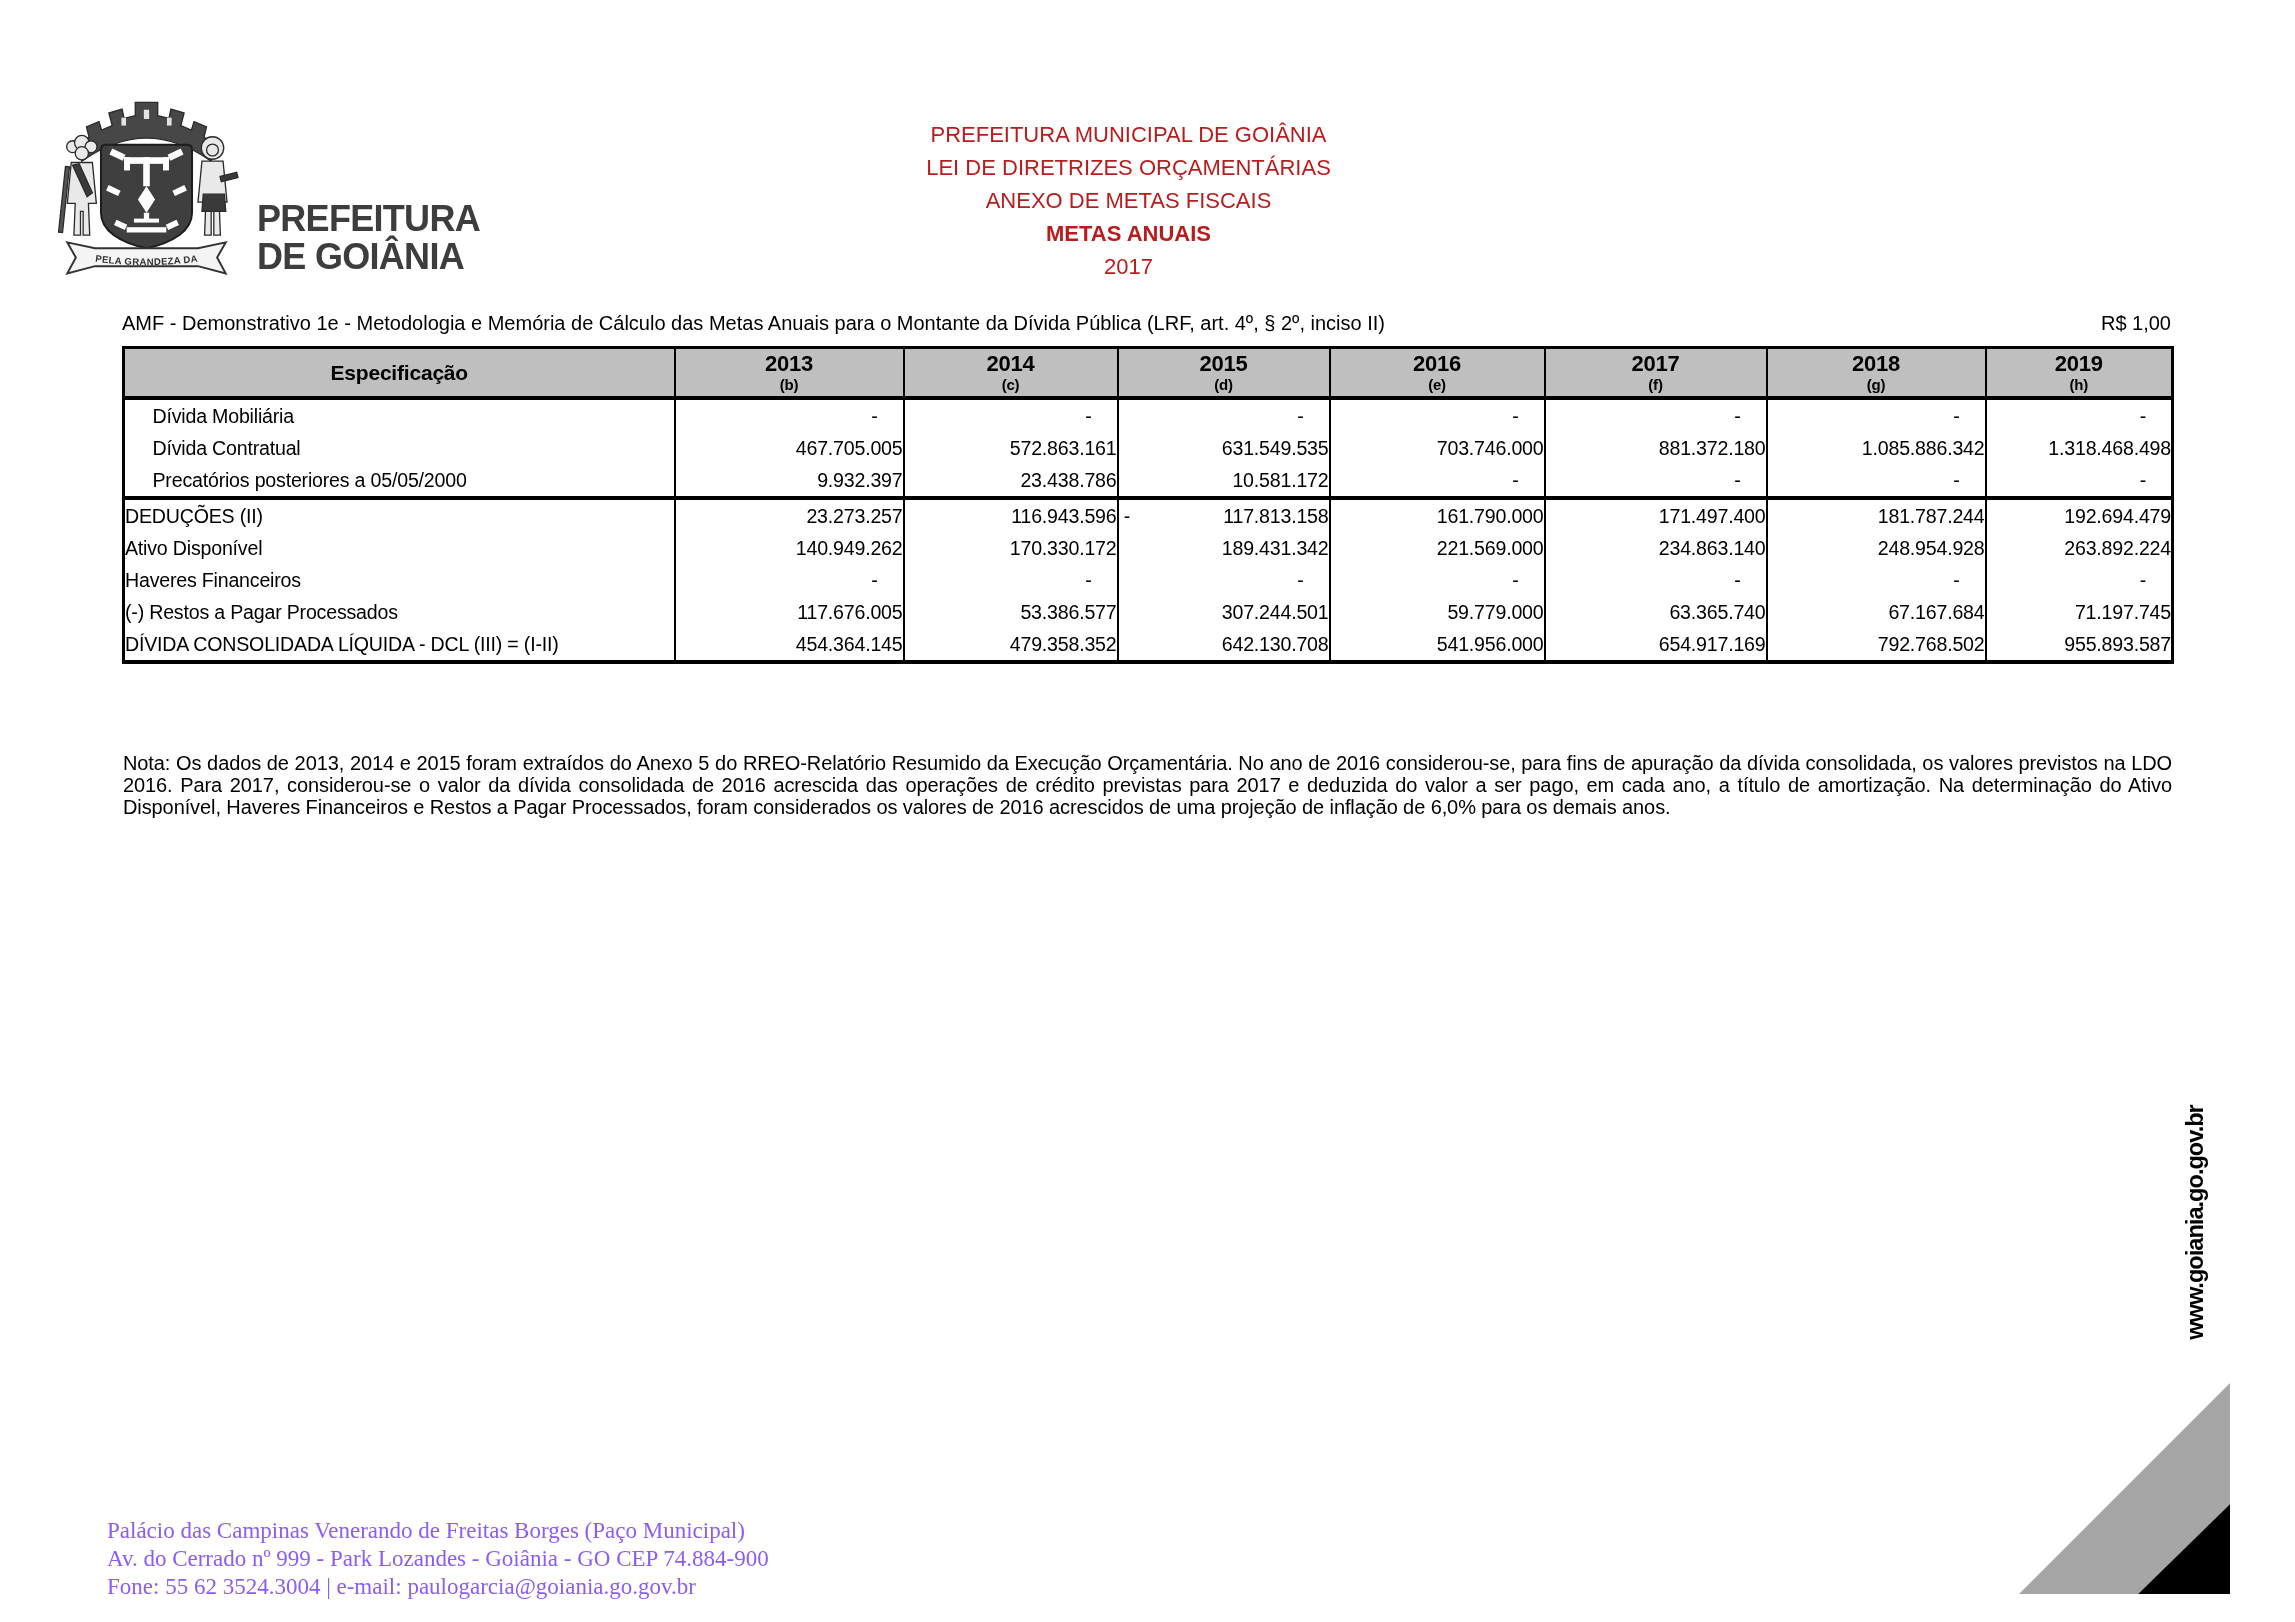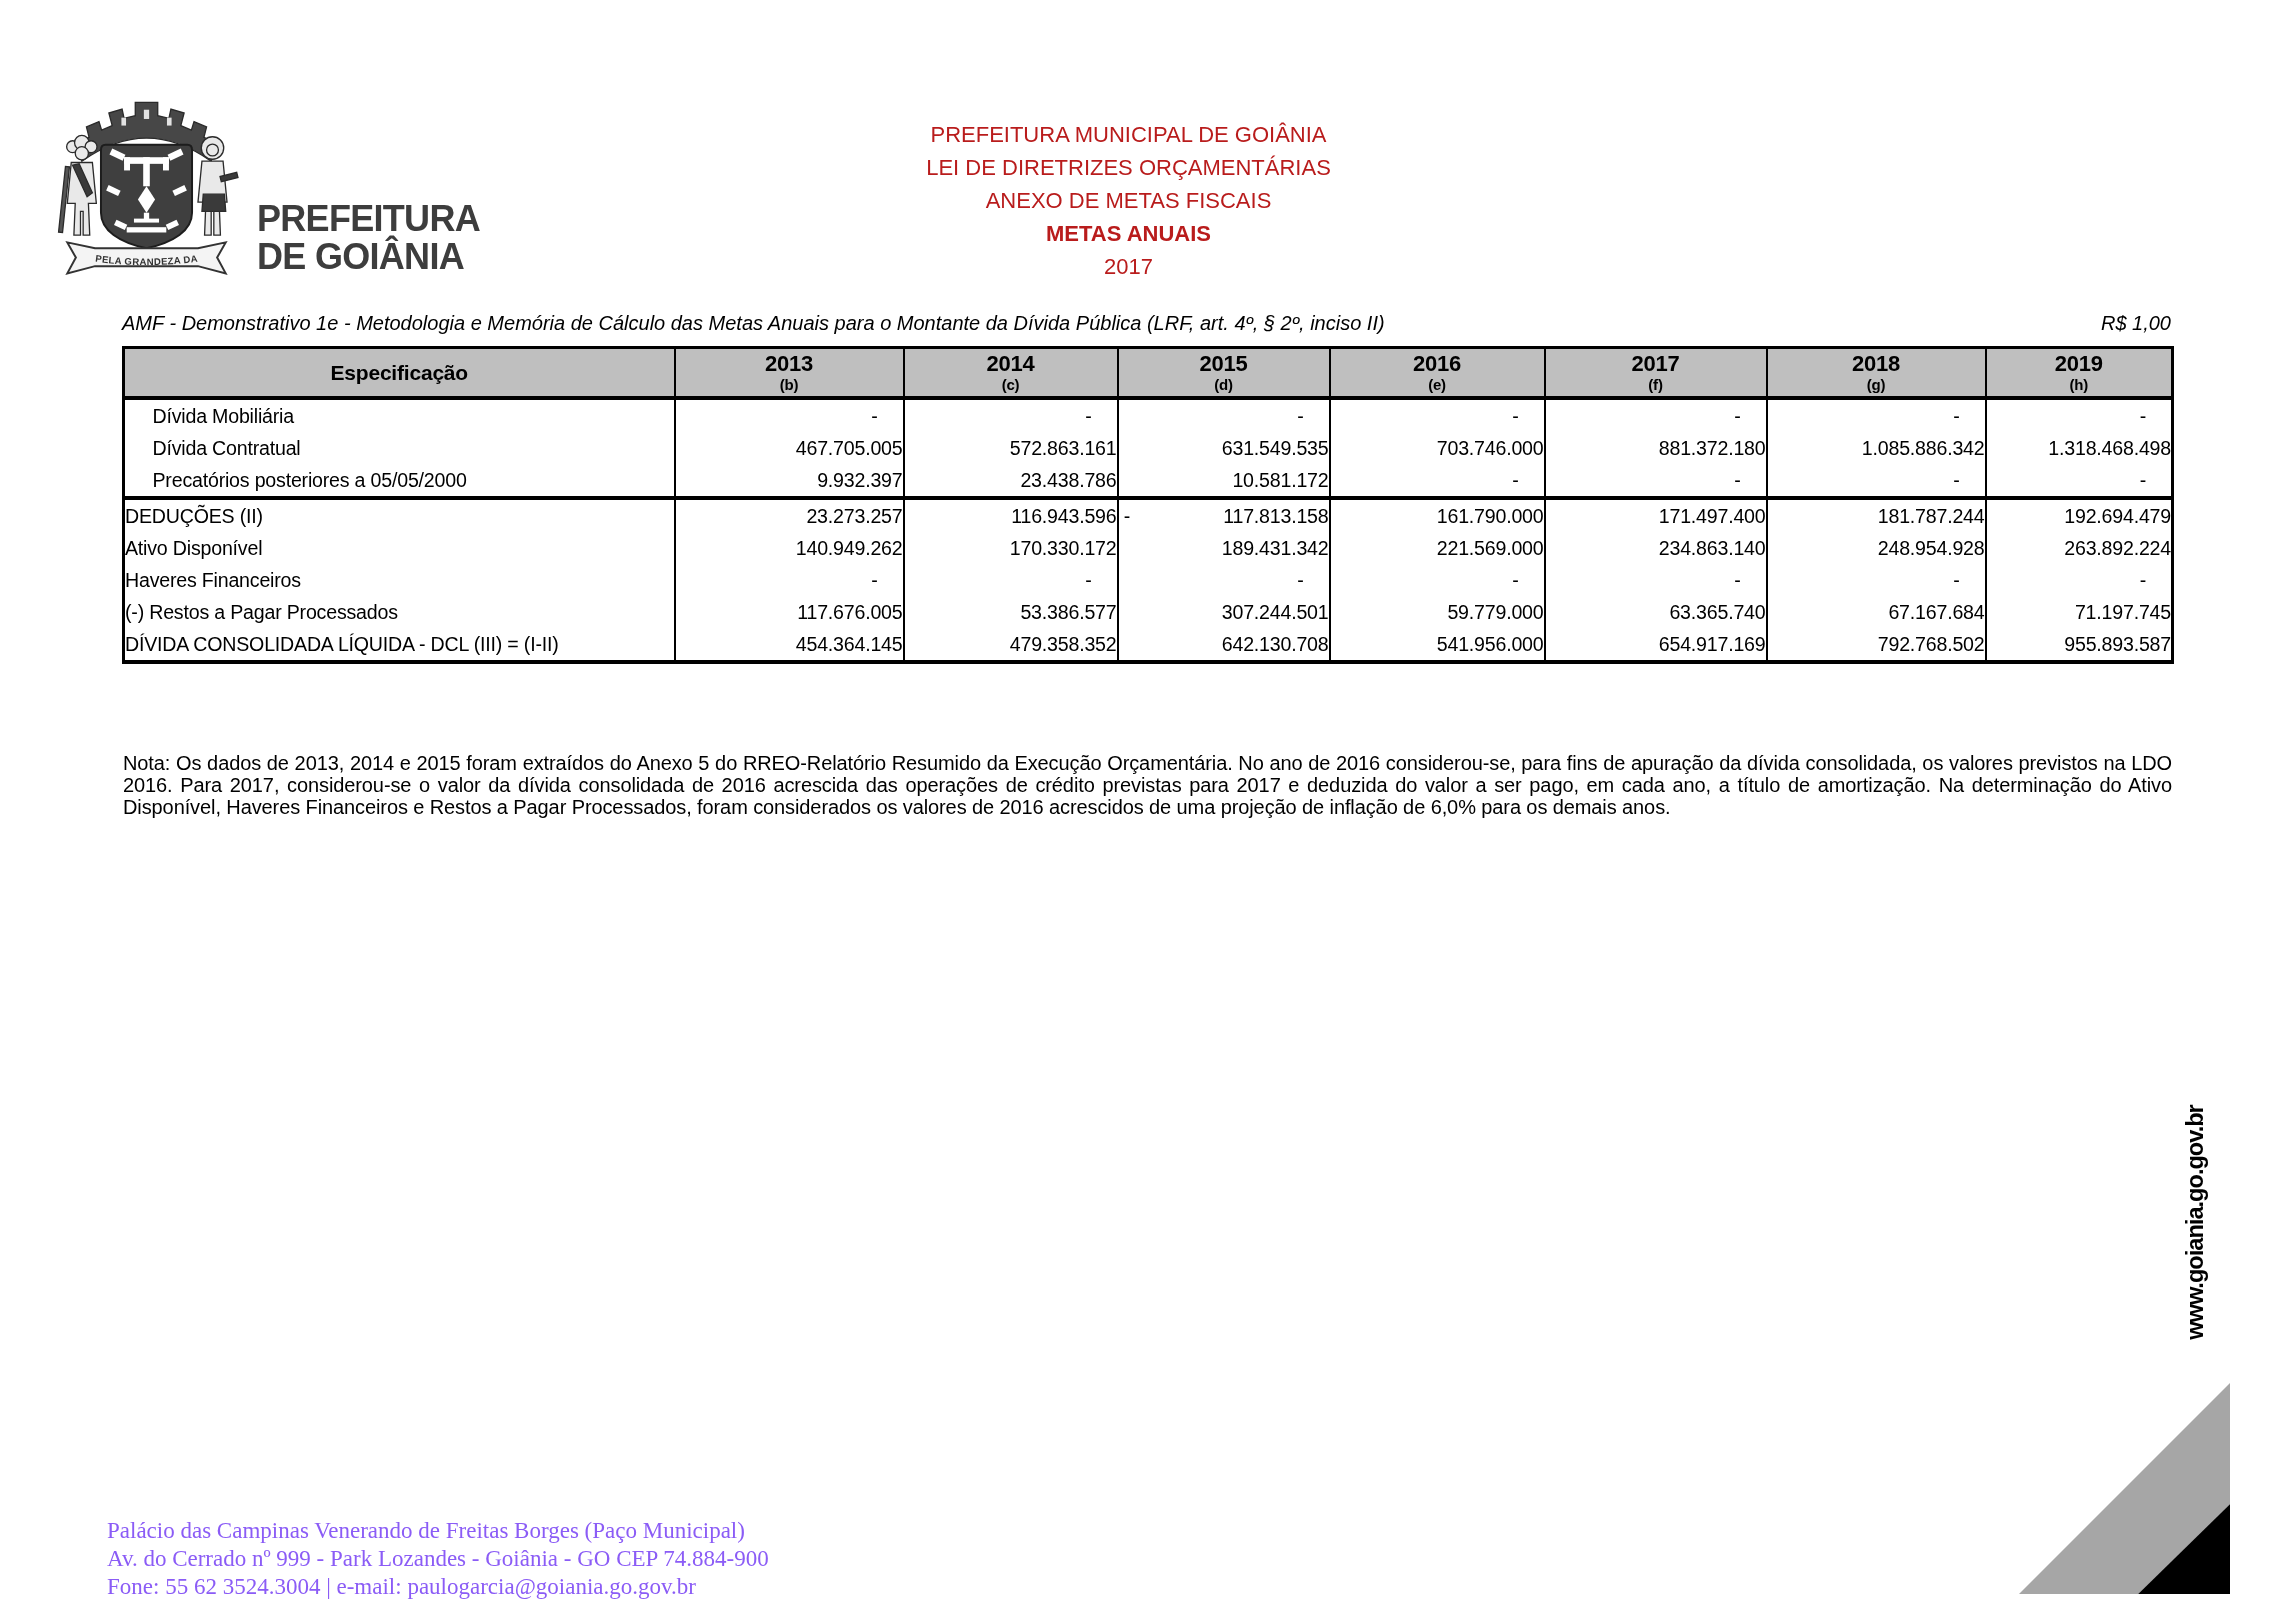--- a/index.html
+++ b/index.html
@@ -19,21 +19,20 @@
   .doc-header{
     position:absolute;left:654px;top:118px;width:949px;
     text-align:center;font-size:22px;line-height:33px;color:#b91c1c;
   }
   .doc-header .bold{font-weight:bold;}
   
   .caption-row{
     position:absolute;left:122px;top:312px;width:2049px;
     display:flex;justify-content:space-between;align-items:flex-end;
     font-size:20px;
-    font-style:italic;
   }
   
   .main-table{
     position:absolute;left:122px;top:346px;width:2049px;
     border-collapse:collapse;table-layout:fixed;
     font-size:19.6px;letter-spacing:-0.2px;
   }
   .main-table{border:3.3px solid #000;border-bottom:4.6px solid #000;border-top:3.3px solid #000;}
   .main-table th,.main-table td{border-left:2px solid #000;border-right:2px solid #000;padding:0;}
   .main-table thead th{

